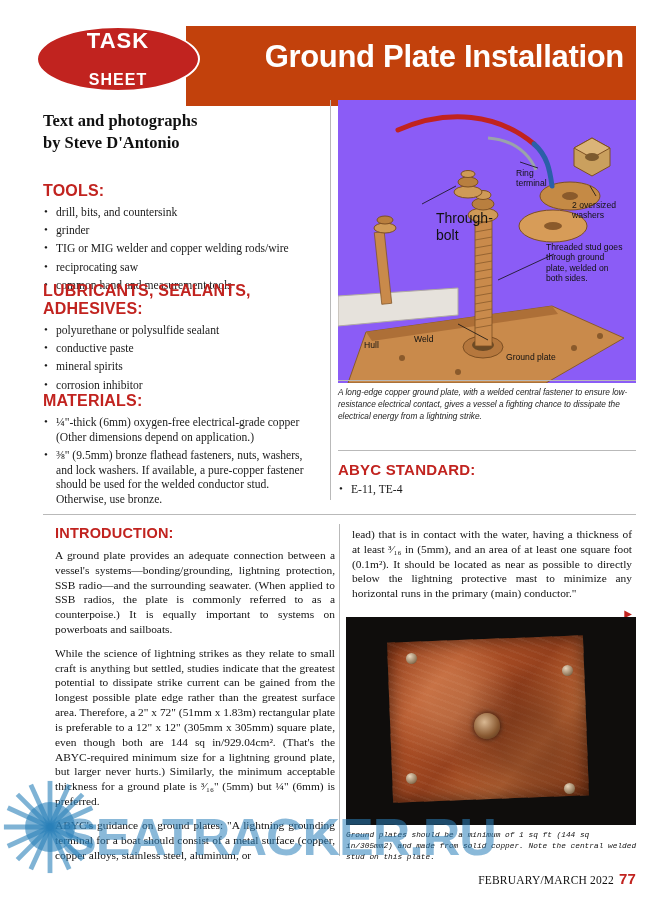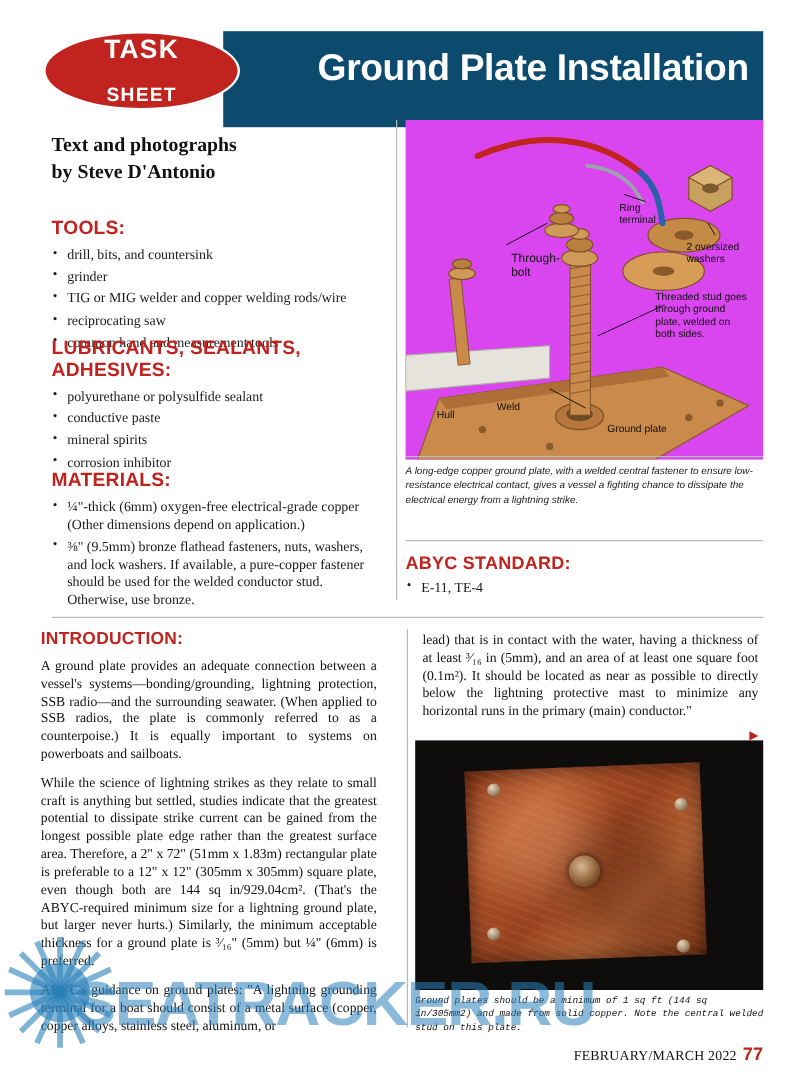--- a/index.html
+++ b/index.html
@@ -12,21 +12,21 @@
     overflow:hidden;
   }
   .page{position:absolute;inset:0;}
 
   
   .header{
     position:absolute;left:36px;top:26px;width:600px;height:62px;
   }
   .header-bar{
     position:absolute;left:150px;top:0;right:0;height:80px;
-    background:#0c4a6e;
+    background:#c2410c;
   }
   .header-title{
     position:absolute;left:0;top:0;right:12px;height:62px;
     display:flex;align-items:center;justify-content:flex-end;
     color:#ffffff;
     font-family:"Liberation Sans", sans-serif;
     font-weight:bold;font-size:31px;letter-spacing:-0.3px;
     text-align:right;
   }
   .task-badge{
@@ -71,21 +71,21 @@
   .tools{top:182px;}
   .lub{top:282px;}
   .mat{top:392px;}
 
   
   .vrule{position:absolute;background:#b9b9b9;}
 
   
   .illus{
     position:absolute;left:338px;top:100px;width:298px;height:283px;
-    background:#d946ef;overflow:hidden;
+    background:#8b5cf6;overflow:hidden;
   }
   .illus svg{display:block;}
   .caption-box{
     position:absolute;left:338px;top:386px;width:298px;
     font-family:"Liberation Sans", sans-serif;
     font-size:8.3px;line-height:1.45;color:#222;
     font-style:italic;
   }
   .rrule{position:absolute;left:338px;width:298px;height:1px;background:#b9b9b9;}
 
@@ -96,21 +96,21 @@
   
   .hrule{position:absolute;left:43px;width:593px;height:1px;background:#b9b9b9;}
   .bodycol{
     position:absolute;width:280px;
     font-family:"Liberation Serif", serif;
     font-size:11.4px;line-height:1.30;color:#111;
     text-align:justify;
   }
   .bodycol p{margin:0 0 9px 0;}
   .bodycol .sec-title{font-size:14.5px;margin-bottom:5px;}
-  .colA{left:34px;top:524px;}
+  .colA{left:55px;top:524px;}
   .colB{left:352px;top:527px;}
   .arrow-end{color:#c1231f;font-size:10px;}
 
   
   .photo{
     position:absolute;left:346px;top:617px;width:290px;height:208px;
     background:#0f0d0c;overflow:hidden;
   }
   .photo .plate{
     position:absolute;left:44px;top:22px;width:196px;height:160px;
@@ -277,21 +277,21 @@
 
       <line x1="118" y1="86" x2="84" y2="104" stroke="#111" stroke-width="0.8"></line>
       <line x1="200" y1="68" x2="182" y2="62" stroke="#111" stroke-width="0.8"></line>
       <line x1="252" y1="86" x2="258" y2="96" stroke="#111" stroke-width="0.8"></line>
       <line x1="150" y1="240" x2="120" y2="224" stroke="#111" stroke-width="0.8"></line>
       <line x1="160" y1="180" x2="216" y2="154" stroke="#111" stroke-width="0.8"></line>
     </svg>
 
     <div style="position:absolute;left:178px;top:68px;line-height:1.2;white-space:pre-line;font-family:'Liberation Sans',sans-serif;font-size:8.6px;color:#111;">Ring
 terminal</div>
-    <div style="position:absolute;left:88px;top:110px;line-height:1.2;white-space:pre-line;font-family:'Liberation Sans',sans-serif;font-size:10px;color:#111;">Through-
+    <div style="position:absolute;left:98px;top:110px;line-height:1.2;white-space:pre-line;font-family:'Liberation Sans',sans-serif;font-size:14px;color:#111;">Through-
 bolt</div>
     <div style="position:absolute;left:234px;top:100px;line-height:1.2;white-space:pre-line;font-family:'Liberation Sans',sans-serif;font-size:8.6px;color:#111;">2 oversized
 washers</div>
     <div style="position:absolute;left:208px;top:142px;line-height:1.2;white-space:pre-line;font-family:'Liberation Sans',sans-serif;font-size:8.6px;color:#111;">Threaded stud goes
 through ground
 plate, welded on
 both sides.</div>
     <div style="position:absolute;left:76px;top:198px;font-family:'Liberation Sans',sans-serif;font-size:8.6px;color:#111;margin-top:36px;">Weld</div>
     <div style="position:absolute;left:26px;top:240px;font-family:'Liberation Sans',sans-serif;font-size:8.6px;color:#111;">Hull</div>
     <div style="position:absolute;left:168px;top:252px;font-family:'Liberation Sans',sans-serif;font-size:8.6px;color:#111;">Ground plate</div>

